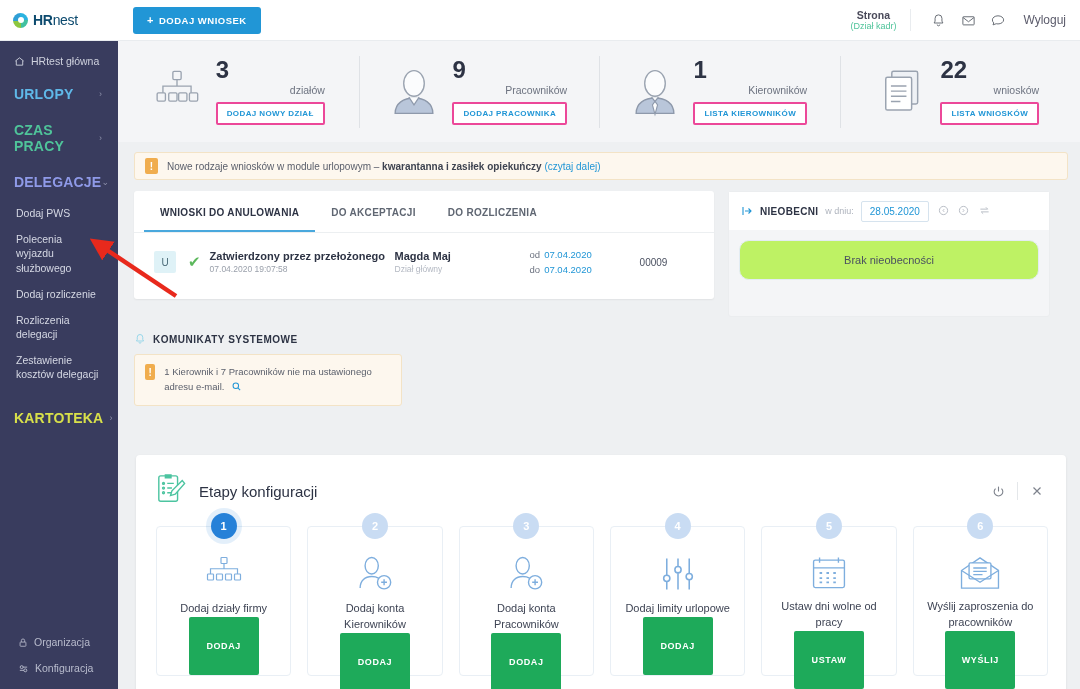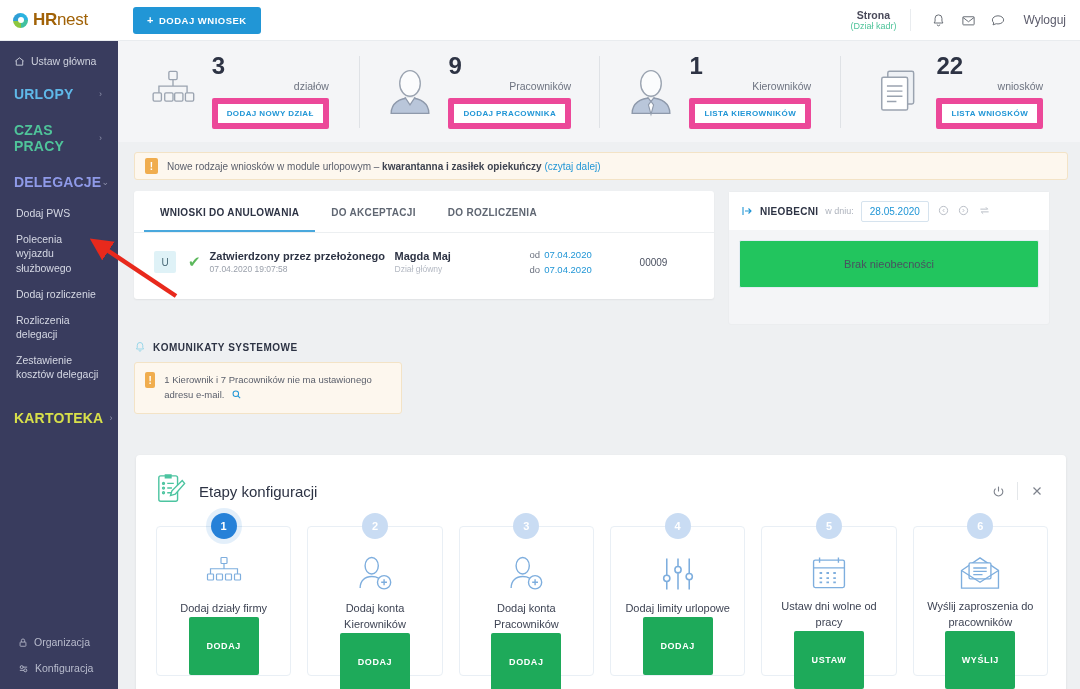--- a/index.html
+++ b/index.html
@@ -16,21 +16,21 @@
     position: absolute; left: 0; top: 0; width: 1080px; height: 41px;
     background: #ffffff; display: flex; align-items: center;
     border-bottom: 1px solid #e9ecef;
     z-index: 5;
   }
   .logo-area { width: 118px; height: 41px; display: flex; align-items: center; padding-left: 13px; }
   .logo-mark { width: 15px; height: 15px; border-radius: 50%;
     background: conic-gradient(#2bb3e0 0deg 90deg, #41c1a0 90deg 180deg, #8dc63f 180deg 270deg, #2f9fd6 270deg 360deg);
     position: relative; }
   .logo-mark::after { content:""; position:absolute; left:4.5px; top:4.5px; width:6px; height:6px; border-radius:50%; background:#fff; }
-  .logo-text { font-size: 17px; font-weight: 700; color: #a16207; margin-left: 5px; letter-spacing: -0.3px; }
+  .logo-text { font-size: 14px; font-weight: 700; color: #0c4a6e; margin-left: 5px; letter-spacing: -0.3px; }
   .logo-text .thin { font-weight: 400; }
 
   .btn-add-request {
     margin-left: 15px; background: #2196d6; color: #fff; border: none;
     font-size: 9.5px; font-weight: 700; letter-spacing: 0.5px;
     padding: 8px 14px; border-radius: 3px; cursor: pointer;
     display: flex; align-items: center; gap: 5px;
   }
   .plus-ico { font-size: 11px; font-weight: 700; line-height: 1; }
 
@@ -68,21 +68,21 @@
   
   .stats {
     background: #f4f5f7; height: 101px; display: flex; align-items: center;
   }
   .stat { flex: 1; display: flex; align-items: center; justify-content: center; gap: 14px; height: 72px; position: relative; }
   .stat + .stat::before { content:""; position:absolute; left:0; top:0; width:1px; height:72px; background:#dfe2e6; }
   .stat-txt { display: flex; flex-direction: column; gap: 2px; }
   .stat-num { font-size: 24px; font-weight: 700; color: #2d3344; line-height: 1; }
   .stat-lab { font-size: 10.5px; color: #6d7380; text-align: right; }
   .stat-btn { margin-top: 4px; font-size: 8px; font-weight: 700; letter-spacing: 0.4px; color: #2196d6;
-    background: #fff; border: 6px solid #ec4899; border-radius: 2px; padding: 5px 9px; cursor: pointer; align-self: flex-start;}
+    background: #fff; border: 2px solid #ec4899; border-radius: 2px; padding: 5px 9px; cursor: pointer; align-self: flex-start;}
 
   
   .banner {
     margin: 10px 12px 0 16px; background: #fdf7ee; border: 1px solid #f3e3c6;
     border-radius: 3px; height: 28px; display: flex; align-items: center; padding: 0 10px; gap: 9px;
   }
   .banner-ico { width: 13px; height: 16px; background: #f0ad4e; border-radius: 2px; color: #fff;
     font-size: 10px; font-weight: 700; display: flex; align-items:center; justify-content:center; }
   .banner-txt { font-size: 10px; color: #5a5f6b; }
   .banner-txt b { color: #3e4350; }
@@ -110,22 +110,22 @@
   .req-no { font-size: 10px; color: #4a5060; }
 
   .panel-right { width: 322px; background: #f4f5f7; border-radius: 3px; border: 1px solid #ebedef;}
   .pr-head { background: #fff; height: 38px; display: flex; align-items: center; padding: 0 12px; gap: 7px; }
   .pr-title { font-size: 10px; font-weight: 700; color: #2d3344; letter-spacing: 0.3px; }
   .pr-sub { font-size: 9px; color: #aeb3bd; }
   .pr-date { font-size: 10px; color: #2196d6; border: 1px solid #d6e3ee; background:#fff;
     padding: 4px 8px; border-radius: 2px; cursor: pointer; }
   .pr-ico { color: #b4b9c2; font-size: 10px; cursor: pointer; margin-left:2px;}
   .pr-body { padding: 10px; }
-  .pr-empty { background: #22c55e; border: 1px solid #e3ecf3; border-radius: 2px;
-    height: 48px; display:flex; align-items:center; justify-content:center;
+  .pr-empty { background: #bef264; border: 1px solid #e3ecf3; border-radius: 10px;
+    height: 40px; display:flex; align-items:center; justify-content:center;
     font-size: 11px; color: #4a5060; }
   .pr-spacer { height: 26px; }
 
   
   .sysmsg { margin: 16px 12px 0 16px; }
   .sysmsg-head { display: flex; align-items: center; gap: 7px; margin-bottom: 9px; }
   .sysmsg-title { font-size: 10px; font-weight: 700; color: #2d3344; letter-spacing: 0.5px; }
   .sysmsg-box { width: 268px; background: #fdf7ee; border: 1px solid #f3e3c6; border-radius: 3px;
     padding: 9px 10px; display: flex; gap: 9px; align-items: flex-start; }
   .sysmsg-txt { font-size: 9.5px; color: #5a5f6b; line-height: 1.6; }
@@ -197,21 +197,21 @@
       <div class="logout">Wyloguj</div>
     </div>
   </div>
 
   <div class="sidebar">
     <div class="side-item" style="padding-top:14px;">
       <svg width="11" height="11" viewBox="0 0 24 24" fill="none" stroke="#cfd2de" stroke-width="2">
           <path d="M3 11l9-7 9 7"></path>
           <path d="M5 10v10h14V10"></path>
         </svg>
-      <span class="lbl">Ustaw główna</span>
+      <span class="lbl">HRtest główna</span>
     </div>
 
     <div class="side-group g-urlopy">
       <span class="lbl">URLOPY</span>
       <span class="chev">›</span>
     </div>
 
     <div class="side-group g-czas">
       <span class="lbl">CZAS PRACY</span>
       <span class="chev" style="margin-left:4px;">›</span>

